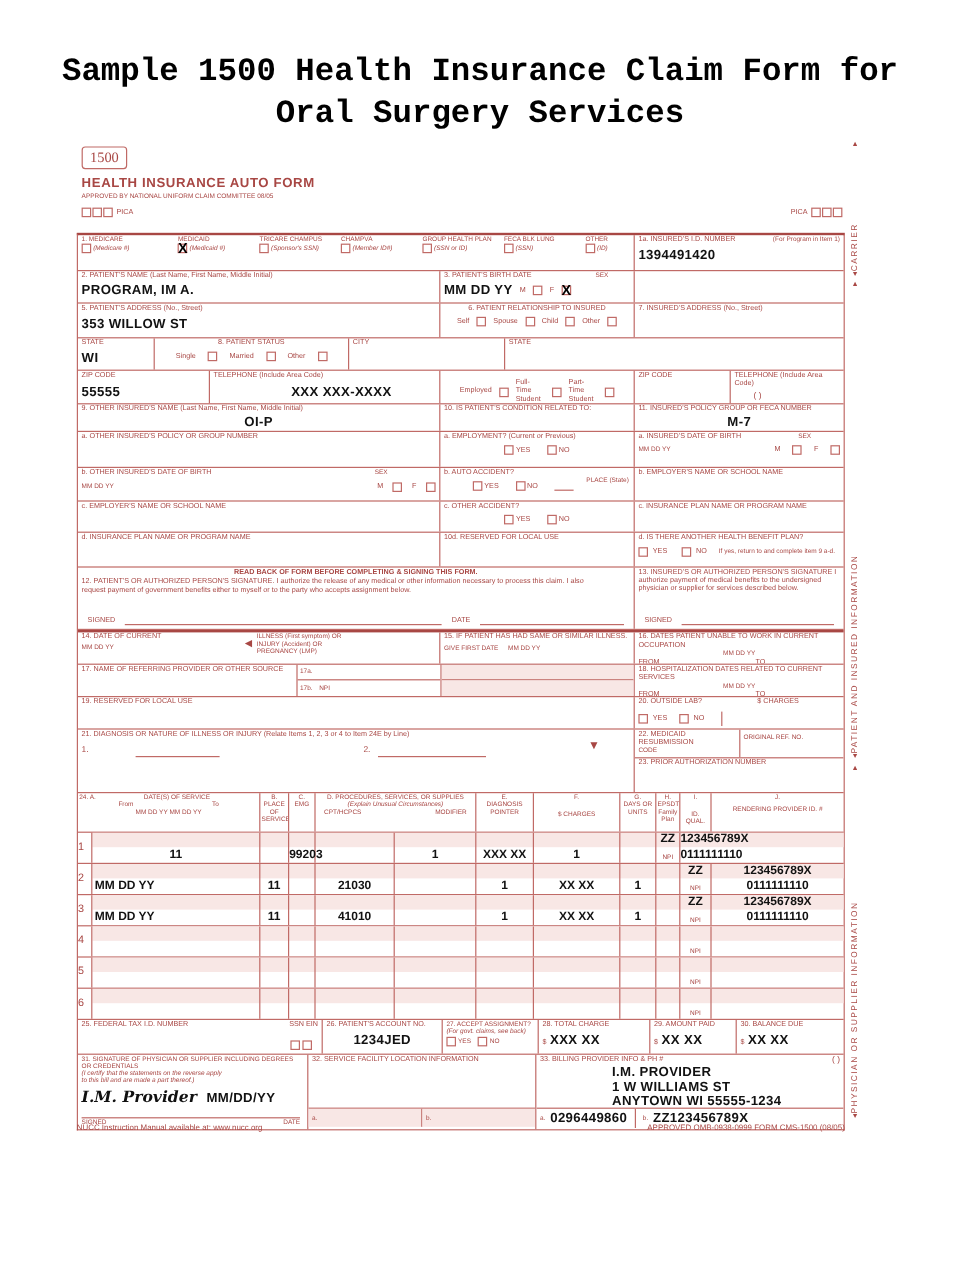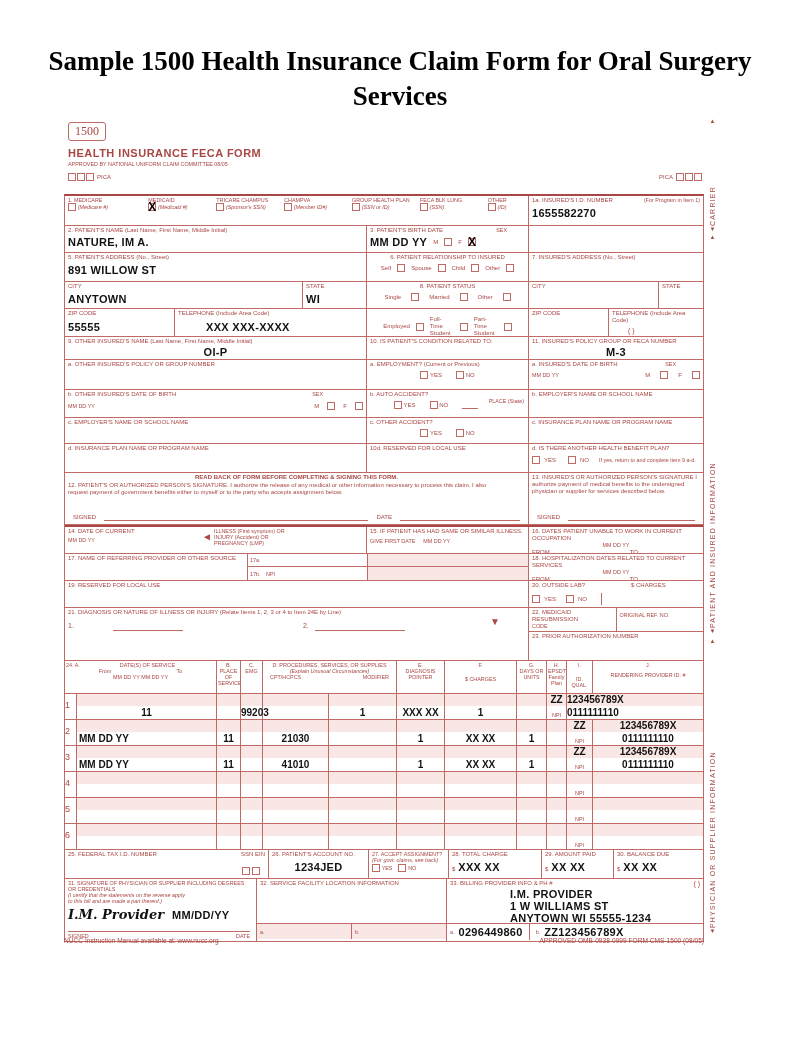--- a/index.html
+++ b/index.html
@@ -7,21 +7,21 @@
     --red:#a84744;
     --pink:#f8e7e5;
     --ink:#121212;
   }
   *{box-sizing:border-box;}
   html,body{margin:0;padding:0;}
   body{width:800px;height:1063px;background:#ffffff;position:relative;
        font-family:"Liberation Sans",sans-serif;overflow:hidden;}
   .title{position:absolute;top:44px;left:48px;width:704px;margin:0;text-align:center;
          font-size:27px;line-height:1.3;font-weight:bold;color:#000;
-         font-family:Liberation Serif, serif;}
+         font-family:Liberation Mono, monospace;}
   .form{position:absolute;left:64px;top:118px;width:640px;color:var(--red);font-size:6px;}
   .t{font-size:6px;line-height:7px;color:var(--red);}
   .t5{font-size:5.4px;line-height:6px;color:var(--red);}
   .t7{font-size:7px;line-height:8px;color:var(--red);}
   .it{font-style:italic;}
   .v{font-size:11px;line-height:12px;font-weight:bold;color:var(--ink);letter-spacing:.3px;}
   .v10{font-size:10px;line-height:11px;font-weight:bold;color:var(--ink);}
   .ctr{text-align:center;}
   .grid{border:1px solid var(--ln);border-top:2px solid var(--red);}
   .r{display:flex;border-bottom:1px solid var(--ln);align-items:stretch;}
@@ -74,21 +74,21 @@
 </style>
 </head>
 <body>
 
 <h1 class="title">Sample 1500 Health Insurance Claim Form for Oral Surgery Services</h1>
 
 <div class="form">
 
   <div class="hdr">
     <span class="logo">1500</span>
-    <div class="ftitle">HEALTH INSURANCE FECA FORM</div>
+    <div class="ftitle">HEALTH INSURANCE AUTO FORM</div>
     <div class="approved t5">APPROVED BY NATIONAL UNIFORM CLAIM COMMITTEE 08/05</div>
     <div class="picarow">
       <span class="picaboxes">
         <span class="cb"></span>
         <span class="cb"></span>
         <span class="cb"></span>
         <span class="t" style="margin-left:2px;">PICA</span>
       </span>
       <span class="picaboxes">
         <span class="t" style="margin-right:2px;">PICA</span>
@@ -137,28 +137,28 @@
           <div class="opt" style="flex:.6;">
             <div class="t5">OTHER</div>
             <div><span class="cb"><span class="xb"></span></span>
               <span class="t5 it">(ID)</span></div>
           </div>
         </div>
       </div>
       <div class="c cr last">
         <span class="t">1a. INSURED'S I.D. NUMBER</span>
         <span class="t5" style="float:right;">(For Program in Item 1)</span>
-        <div class="v" style="margin-top:3px;">1655582270</div>
+        <div class="v" style="margin-top:3px;">1394491420</div>
       </div>
     </div>
 
     <div class="r" style="height:27px;">
       <div class="c cl">
         <div class="t">2. PATIENT'S NAME (Last Name, First Name, Middle Initial)</div>
-        <div class="v" style="margin-top:2px;">NATURE, IM A.</div>
+        <div class="v" style="margin-top:2px;">PROGRAM, IM A.</div>
       </div>
       <div class="c cm">
         <div><span class="t">3. PATIENT'S BIRTH DATE</span>
              <span class="t5" style="float:right;margin-right:18px;">SEX</span></div>
         <div style="margin-top:2px;display:flex;align-items:center;gap:6px;">
           <span class="v">MM  DD  YY</span>
           <span class="t">M</span>
           <span class="cb">
               <span class="xb"></span>
             </span>
@@ -166,45 +166,41 @@
           <span class="cb">
               <span class="xb">X</span>
             </span>
         </div>
       </div>
     </div>
 
     <div class="r" style="height:29px;">
       <div class="c cl">
         <div class="t">5. PATIENT'S ADDRESS (No., Street)</div>
-        <div class="v" style="margin-top:3px;">891 WILLOW ST</div>
+        <div class="v" style="margin-top:3px;">353 WILLOW ST</div>
       </div>
       <div class="c cm">
         <div class="t ctr">6. PATIENT RELATIONSHIP TO INSURED</div>
         <div class="ynrow" style="gap:6px;">
           <span class="t">Self</span>
             <span class="cb"></span>
           <span class="t">Spouse</span>
             <span class="cb"></span>
           <span class="t">Child</span>
             <span class="cb"></span>
           <span class="t">Other</span>
             <span class="cb"></span>
         </div>
       </div>
       <div class="c cr last">
         <div class="t">7. INSURED'S ADDRESS (No., Street)</div>
       </div>
     </div>
 
     <div class="r" style="height:27px;">
-      <div class="c" style="width:238px;">
-        <div class="t">CITY</div>
-        <div class="v" style="margin-top:3px;">ANYTOWN</div>
-      </div>
       <div class="c" style="width:64px;">
         <div class="t">STATE</div>
         <div class="v" style="margin-top:3px;">WI</div>
       </div>
       <div class="c cm">
         <div class="t ctr">8. PATIENT STATUS</div>
         <div class="ynrow" style="gap:10px;">
           <span class="t">Single</span>
             <span class="cb"></span>
           <span class="t">Married</span>
@@ -221,21 +217,21 @@
       </div>
     </div>
 
     <div class="r" style="height:28px;">
       <div class="c" style="width:110px;">
         <div class="t">ZIP CODE</div>
         <div class="v" style="margin-top:4px;">55555</div>
       </div>
       <div class="c" style="width:192px;">
         <div class="t">TELEPHONE (Include Area Code)</div>
-        <div class="v" style="margin-top:4px;margin-left:28px;">XXX XXX-XXXX</div>
+        <div class="v" style="margin-top:4px;margin-left:28px;text-align:center;">XXX XXX-XXXX</div>
       </div>
       <div class="c cm">
         <div class="ynrow" style="gap:6px;margin-top:6px;">
           <span class="t">Employed</span>
             <span class="cb"></span>
           <span class="t" style="width:24px;">Full-Time Student</span>
             <span class="cb"></span>
           <span class="t" style="width:24px;">Part-Time Student</span>
             <span class="cb"></span>
         </div>
@@ -252,21 +248,21 @@
     <div class="r" style="height:23px;">
       <div class="c cl">
         <div class="t">9. OTHER INSURED'S NAME (Last Name, First Name, Middle Initial)</div>
         <div class="v ctr" style="margin-top:1px;">OI-P</div>
       </div>
       <div class="c cm">
         <div class="t">10. IS PATIENT'S CONDITION RELATED TO:</div>
       </div>
       <div class="c cr last">
         <div class="t">11. INSURED'S POLICY GROUP OR FECA NUMBER</div>
-        <div class="v ctr" style="margin-top:1px;">M-3</div>
+        <div class="v ctr" style="margin-top:1px;">M-7</div>
       </div>
     </div>
 
     <div class="r" style="height:30px;">
       <div class="c cl">
         <div class="t">a. OTHER INSURED'S POLICY OR GROUP NUMBER</div>
       </div>
       <div class="c cm">
         <div class="t">a. EMPLOYMENT? (Current or Previous)</div>
         <div class="ynrow">

